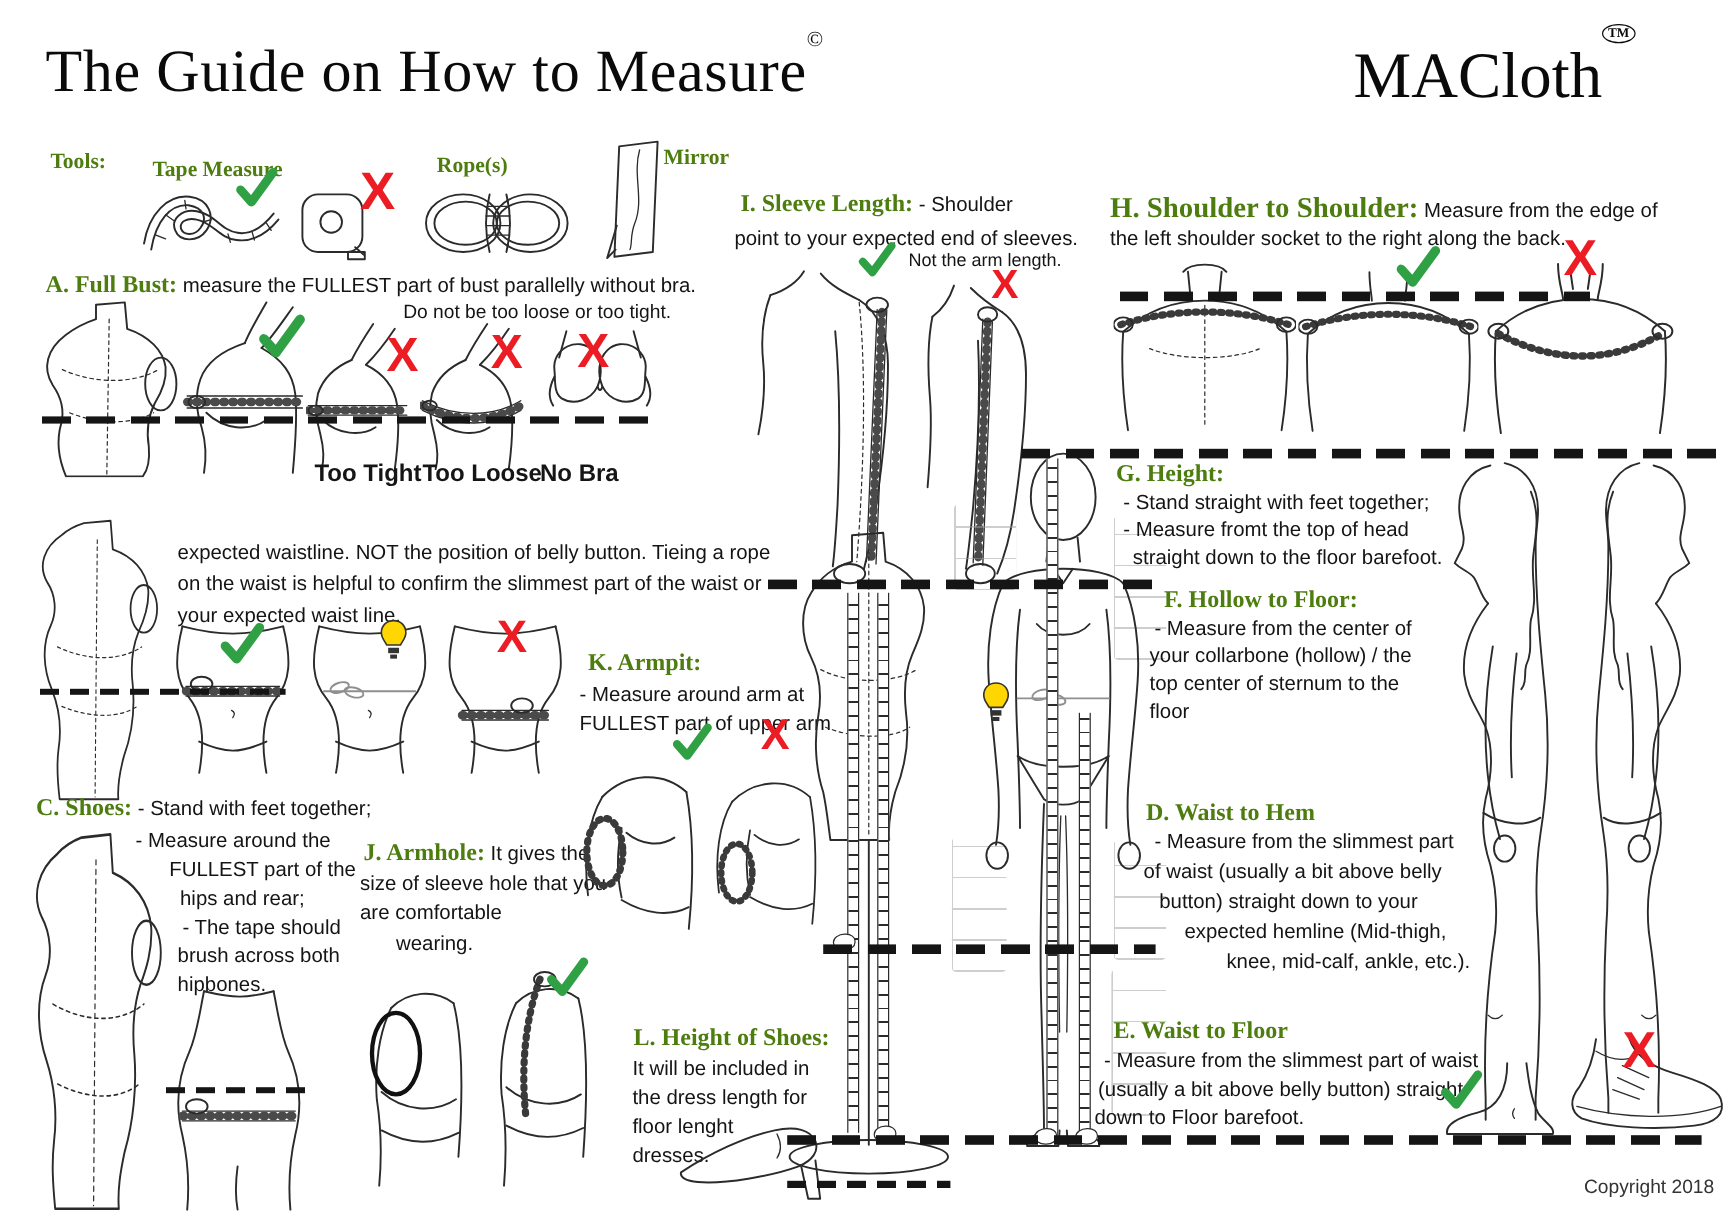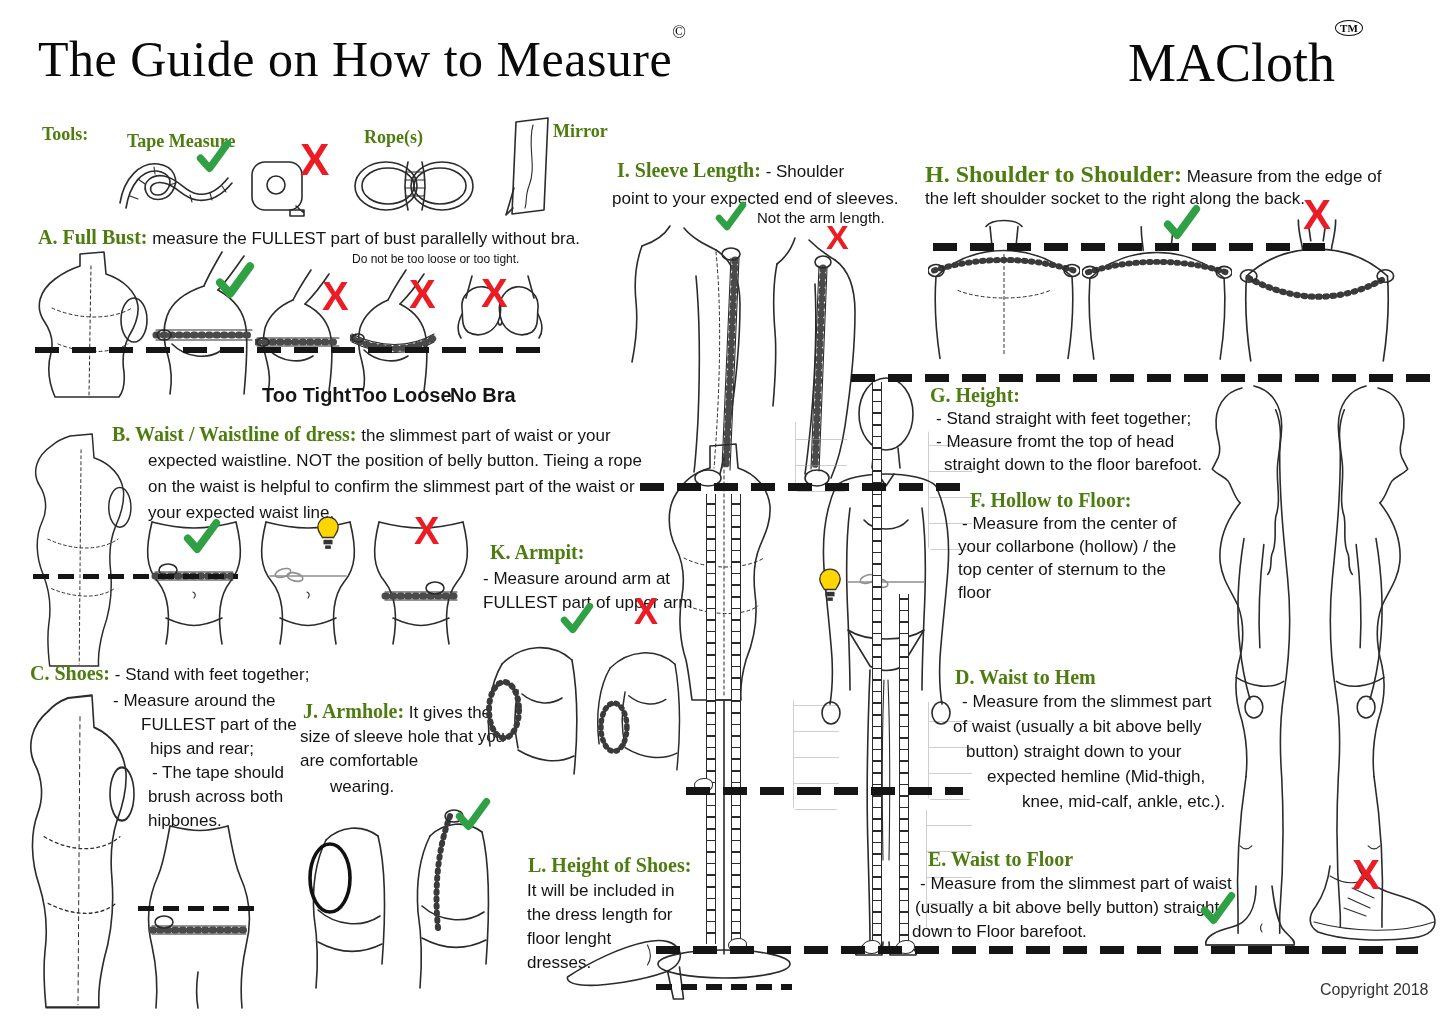--- a/index.html
+++ b/index.html
@@ -74,21 +74,21 @@
     <polygon points="14,6 46,2 42,94 10,98"></polygon>
     <path class="edge" d="M31 9 C25 30 35 50 27 70 C23 80 25 87 23 92"></path>
     <path d="M12 72 L4 99 M11 92 L4 99"></path>
   </svg>
   <div class="abs hd toollbl" style="left:553px;top:121px;">Mirror</div>
 
   <div class="abs bd" style="left:38px;top:227px;font-size:17px;">
     <span class="hd" style="font-size:20px;">A. Full Bust:</span>
     <span>measure the FULLEST part of bust parallelly without bra.</span>
   </div>
-  <div class="abs bd" style="left:352px;top:253px;font-size:12px;">Do not be too loose or too tight.</div>
+  <div class="abs bd" style="left:336px;top:253px;font-size:16px;">Do not be too loose or too tight.</div>
 
   <svg class="abs art" style="left:28px;top:248px;" width="130" height="150" viewBox="0 0 130 150">
     <path d="M52 6 L76 4 L78 26 C96 32 108 44 110 58 C111 70 106 80 101 88 C95 100 94 112 96 124 C97 136 95 144 91 149 L27 149 C21 135 19 119 23 105 C26 93 23 83 16 73 C7 59 11 43 27 31 C35 25 43 21 52 18 Z"></path>
     <ellipse cx="106" cy="72" rx="13" ry="22"></ellipse>
     <path class="seam" d="M63 18 L61 148 M30 96 C55 106 82 106 100 96 M24 60 C50 72 84 72 104 60"></path>
   </svg>
   <svg class="abs art" style="left:152px;top:250px;" width="106" height="145" viewBox="0 0 106 145">
     <path d="M70 2 C62 16 56 26 52 36 M92 6 C82 20 74 32 66 40"></path>
     <path d="M52 36 C34 42 20 52 15 66 C10 80 12 94 16 106 C20 120 20 132 18 144"></path>
     <path d="M66 40 C84 50 92 62 94 78 C96 96 94 122 92 144"></path>
@@ -133,24 +133,20 @@
   <div class="dash-h" style="left:35px;top:347px;width:515px;height:6px;"></div>
   <div class="abs caption" style="left:262px;top:384px;">Too Tight</div>
   <div class="abs caption" style="left:352px;top:384px;">Too Loose</div>
   <div class="abs caption" style="left:450px;top:384px;">No Bra</div>
 
   <svg class="abs art" style="left:22px;top:430px;" width="120" height="238" viewBox="0 0 130 240" preserveAspectRatio="none">
     <path d="M52 6 L76 4 L78 28 C96 34 108 46 110 62 C111 76 106 88 101 98 C95 112 94 126 96 142 C98 162 95 184 88 202 C84 216 82 226 83 238 L30 238 C28 222 27 210 29 196 C32 178 29 160 23 146 C15 128 14 108 22 92 C28 80 26 66 19 56 C10 42 16 26 32 16 C38 11 45 8 52 6 Z"></path>
     <ellipse cx="106" cy="78" rx="12" ry="20"></ellipse>
     <path class="seam" d="M64 20 L62 236 M28 110 C55 122 85 122 104 110 M32 160 C58 170 84 170 100 160"></path>
   </svg>
-  <div class="abs bd" style="left:112px;top:424px;font-size:17px;">
-    <span class="hd" style="font-size:20px;">B. Waist / Waistline of dress:</span>
-    <span>the slimmest part of waist or your</span>
-  </div>
   <div class="abs bd" style="left:148px;top:452px;font-size:17px;">expected waistline. NOT the position of belly button. Tieing a rope</div>
   <div class="abs bd" style="left:148px;top:478px;font-size:17px;">on the waist is helpful to confirm the slimmest part of the waist or</div>
   <div class="abs bd" style="left:148px;top:504px;font-size:17px;">your expected waist line.</div>
 
   <svg class="abs art" style="left:138px;top:517px;" width="112" height="130" viewBox="0 0 112 128">
     <path d="M14 4 C7 32 8 50 20 64 C31 78 33 98 28 126"></path>
     <path d="M98 4 C105 32 104 50 92 64 C81 78 79 98 84 126"></path>
     <path d="M14 4 C45 12 67 12 98 4"></path>
     <path d="M28 100 C50 110 62 110 84 100"></path>
     <path class="edge" d="M55 74 q4 2 1 6"></path>

